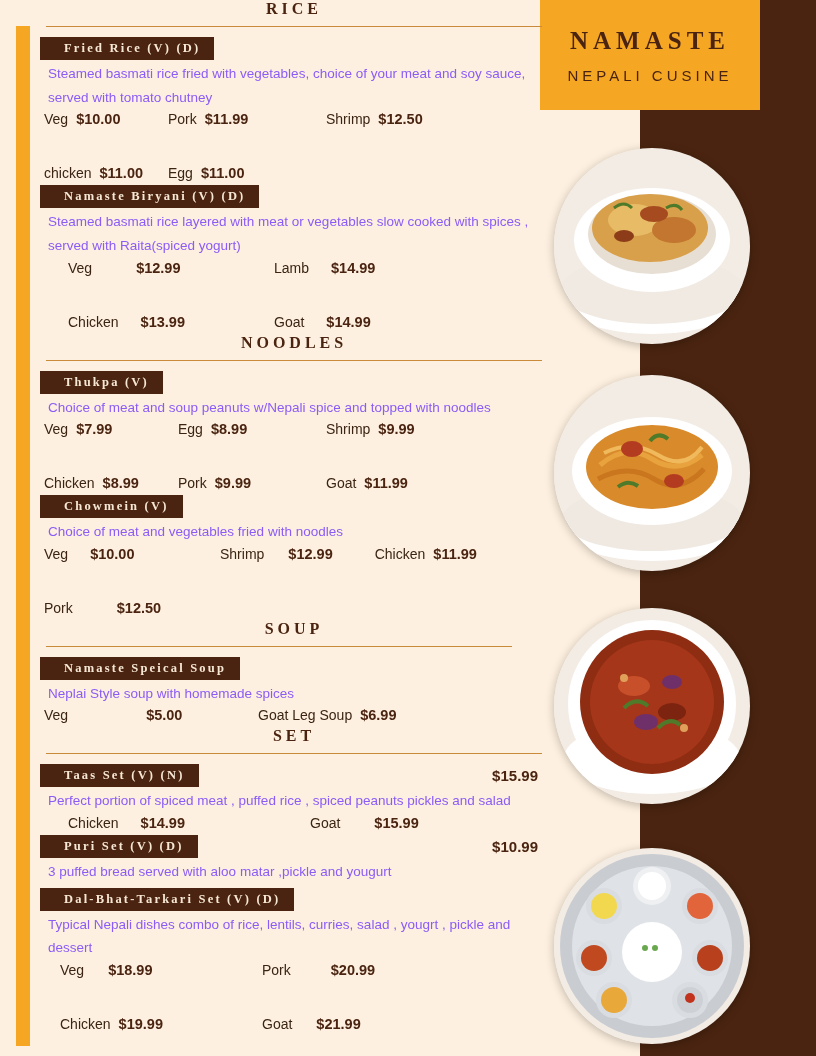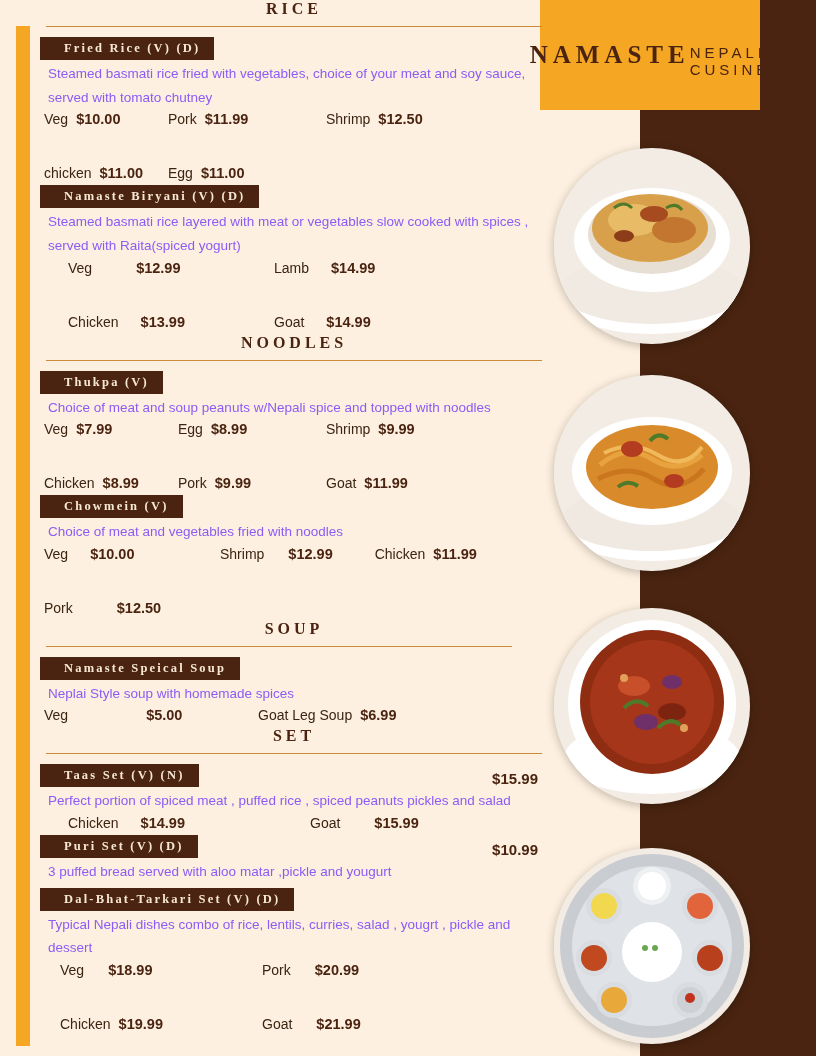--- a/index.html
+++ b/index.html
@@ -26,20 +26,21 @@
     background: #4a2410;
   }
   .brand-box {
     position: absolute;
     top: 0;
     right: 56px;
     width: 220px;
     height: 110px;
     background: #f5a623;
     display: flex;
+    flex-direction: column;
     align-items: center;
     justify-content: center;
   }
   .brand-name {
     font-family: "Liberation Serif", serif;
     font-size: 25px;
     font-weight: bold;
     letter-spacing: 5px;
     color: #4a2410;
   }
@@ -106,21 +107,21 @@
     color: #f7e8d6;
     font-family: Liberation Serif, serif;
     font-size: 12.5px;
     font-weight: bold;
     letter-spacing: 2.2px;
     padding: 4px 14px 4px 24px;
     margin-left: 4px;
   }
   .title-row {
     display: flex;
-    align-items: flex-end;
+    align-items: center;
     justify-content: space-between;
     gap: 28px;
   }
   .title-price {
     font-size: 15px;
     font-weight: bold;
     color: #4a2410;
     padding-right: 14px;
     font-family: "Liberation Sans", sans-serif;
   }
@@ -415,21 +416,21 @@
     <div class="item">
       <div class="item-title">Dal-Bhat-Tarkari Set (V) (D)</div>
       <div class="desc">Typical Nepali dishes combo of rice, lentils, curries, salad , yougrt , pickle and dessert</div>
       <div class="prices" style="padding-left:24px">
         <div class="pcell" style="width:160px">
           <span class="pname">Veg</span>
           <span class="pval" style="margin-left:24px">$18.99</span>
         </div>
         <div class="pcell">
           <span class="pname">Pork</span>
-          <span class="pval" style="margin-left:24px">$20.99</span>
+          <span class="pval" style="margin-left:40px">$20.99</span>
         </div>
         <div class="pcell" style="width:160px">
           <span class="pname">Chicken</span>
           <span class="pval">$19.99</span>
         </div>
         <div class="pcell">
           <span class="pname">Goat</span>
           <span class="pval" style="margin-left:24px">$21.99</span>
         </div>
       </div>

